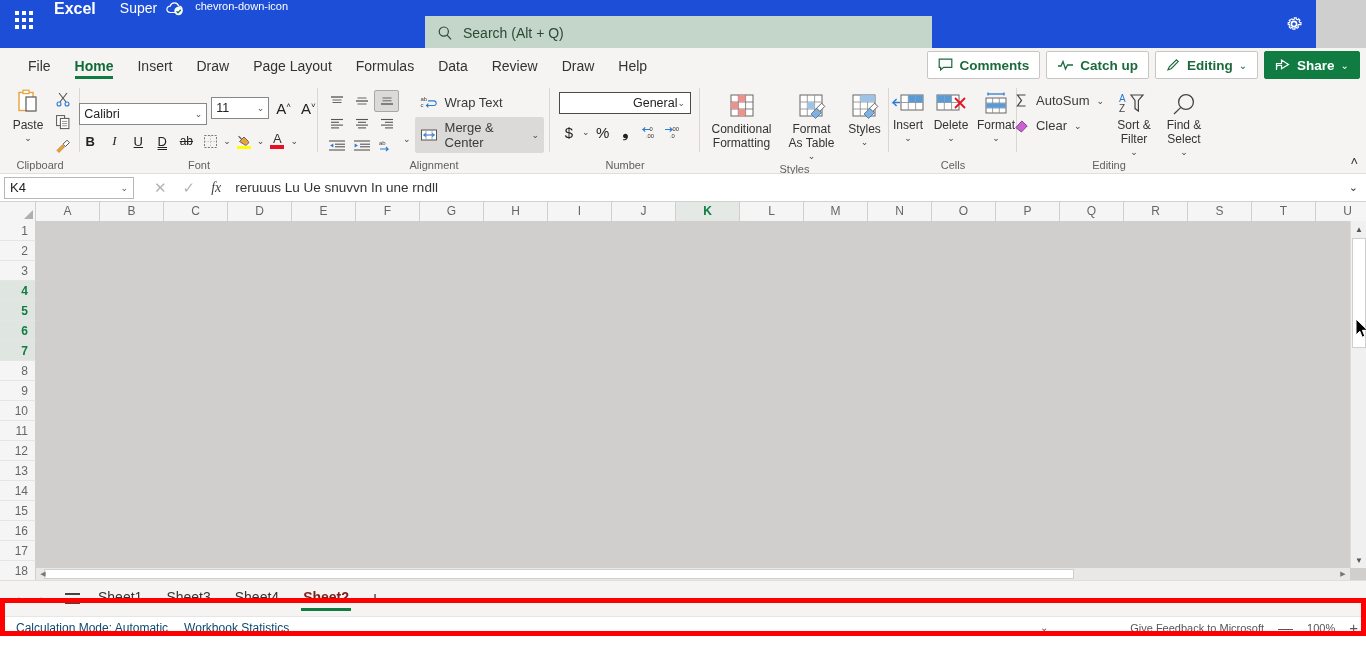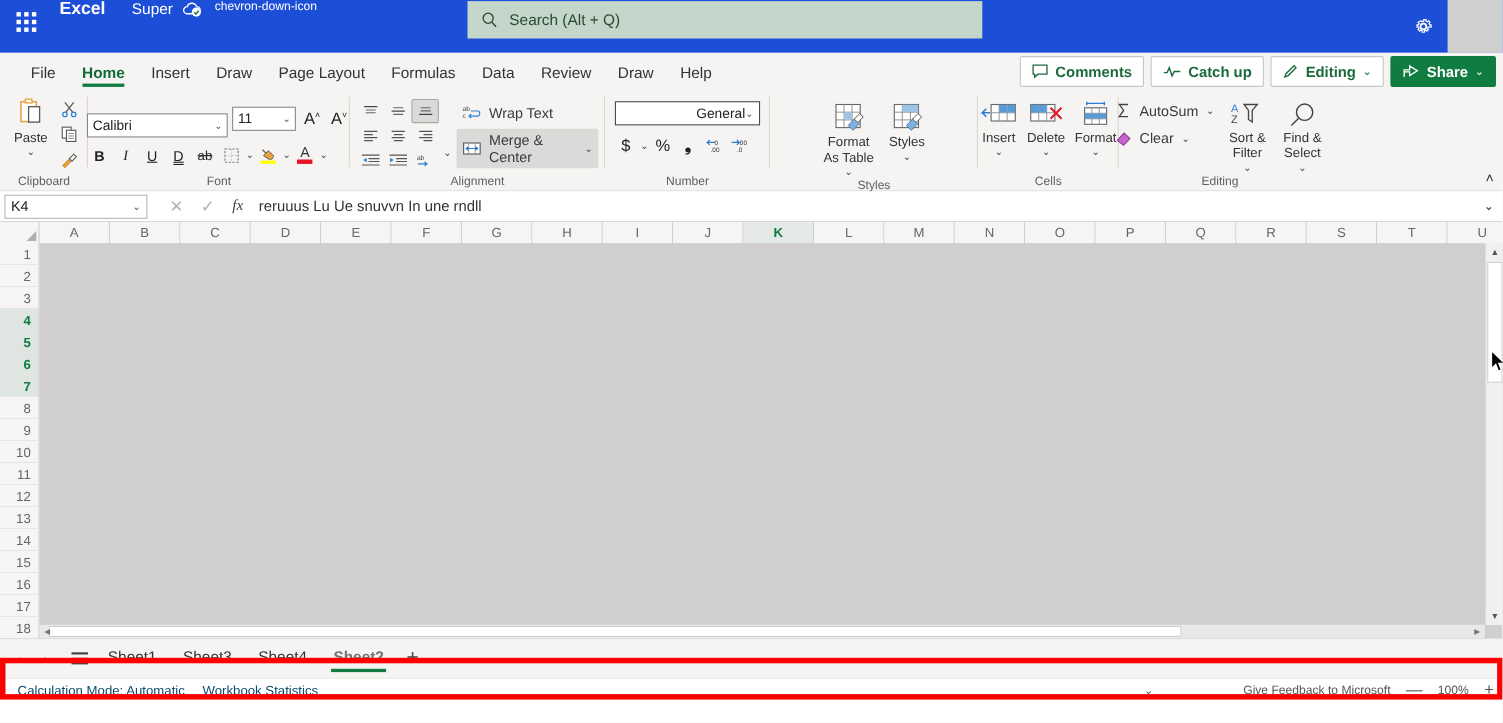--- a/index.html
+++ b/index.html
@@ -29,21 +29,21 @@
     margin-left: 10px; cursor: pointer;
   }
   .doc-name {
     color: #fff; font-size: 14px; margin-left: 24px; cursor: pointer;
   }
   .cloud-ico { margin-left: 8px; display:flex; align-items:center; cursor:pointer; }
   .chev-w {
     margin-left: 10px; color: #fff; font-size: 11px; cursor: pointer;
   }
   .searchwrap {
-    position: absolute; left: 425px; top: 1px; width: 468px; height: 34px;
+    position: absolute; left: 425px; top: 16px; width: 507px; height: 34px;
   }
   .searchbox {
     width: 100%; height: 34px; background: #C3D6C9;
     display: flex; align-items: center; border: none;
     padding-left: 12px; cursor: text;
   }
   .searchbox .mag { margin-right: 10px; display:flex; }
   .searchbox .ph { color: #2a4a33; font-size: 14px; }
   .gear-btn {
     position: absolute; left: 1280px; top: 10px;
@@ -256,21 +256,21 @@
   .hamb {
     width: 28px; height: 24px; display:flex; flex-direction: column;
     align-items:center; justify-content:center; gap: 3px; cursor:pointer;
     margin-left: 4px;
   }
   .hamb i { width: 15px; height: 1.5px; background: #444; display:block; }
   .stab {
     font-size: 14px; color: #333; padding: 6px 12px 9px 12px;
     cursor: pointer; position: relative;
   }
-  .stab.active { font-weight: bold; color: #737373; }
+  .stab.active { font-weight: bold; color: #7f1d1d; }
   .stab.active::after {
     content:''; position:absolute; left:10px; right:10px; bottom: 3px;
     height: 3px; background: #107C41;
   }
   .addsheet {
     width: 28px; height: 26px; display:flex; align-items:center;
     justify-content:center; font-size: 19px; color: #444; cursor:pointer;
   }
 
   
@@ -618,20 +618,35 @@
             <text x="8" y="14" font-size="5.8" fill="#333" font-family="'Liberation Sans',sans-serif">.0</text>
           </svg>
         </div>
       </div>
     </div>
     <div class="grp-label">Number</div>
   </div>
 
   <div class="grp" style="width:189px;">
     <div class="grp-body" style="gap:4px;padding-top:4px;">
+      <div class="ico-btn" style="width:76px;">
+        <span>
+          <svg width="34" height="30" viewBox="0 0 34 30">
+            <rect x="6" y="3" width="22" height="21" fill="#fff" stroke="#666" stroke-width="1"></rect>
+            <line x1="13.3" y1="3" x2="13.3" y2="24" stroke="#666" stroke-width=".8"></line>
+            <line x1="20.6" y1="3" x2="20.6" y2="24" stroke="#666" stroke-width=".8"></line>
+            <line x1="6" y1="10" x2="28" y2="10" stroke="#666" stroke-width=".8"></line>
+            <line x1="6" y1="17" x2="28" y2="17" stroke="#666" stroke-width=".8"></line>
+            <rect x="13.4" y="3.2" width="7" height="6.6" fill="#F0908B"></rect>
+            <rect x="6.2" y="10.2" width="7" height="6.6" fill="#F0908B"></rect>
+            <rect x="13.4" y="17.2" width="7" height="6.6" fill="#F0908B"></rect>
+          </svg>
+        </span>
+        <span class="lbl">Conditional Formatting</span>
+      </div>
       <div class="ico-btn" style="width:56px;">
         <span>
           <svg width="34" height="30" viewBox="0 0 34 30">
             <rect x="5" y="3" width="22" height="21" fill="#fff" stroke="#666" stroke-width="1"></rect>
             <line x1="12.3" y1="3" x2="12.3" y2="24" stroke="#888" stroke-width=".8"></line>
             <line x1="19.6" y1="3" x2="19.6" y2="24" stroke="#888" stroke-width=".8"></line>
             <line x1="5" y1="10" x2="27" y2="10" stroke="#888" stroke-width=".8"></line>
             <line x1="5" y1="17" x2="27" y2="17" stroke="#888" stroke-width=".8"></line>
             <rect x="12.4" y="10.2" width="7" height="6.6" fill="#9DC3E6"></rect>
             <path d="M16 22l6-6 4.5 4.5-6 6z" fill="#7FB1E0" stroke="#4a6fa5" stroke-width=".8"></path>

